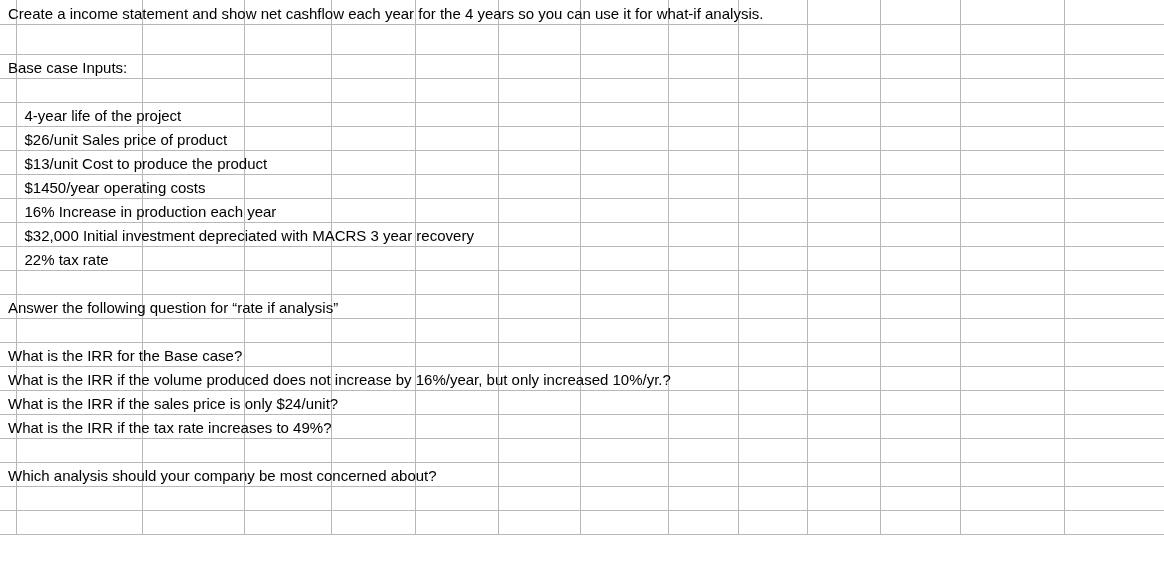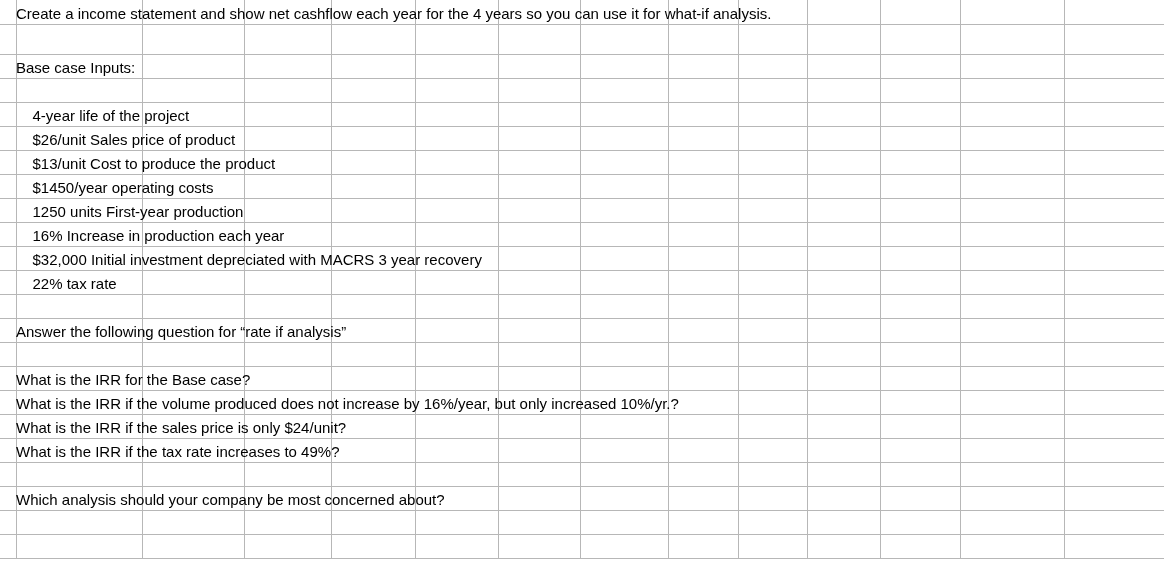--- a/index.html
+++ b/index.html
@@ -36,21 +36,21 @@
   .colH { width: 88px; }
   .colI { width: 70px; }
   .colJ { width: 69px; }
   .colK { width: 73px; }
   .colL { width: 80px; }
   .colM { width: 104px; }
   .colN { width: 100px; }
   .overflow { position: relative; }
   .overflow span {
     position: absolute;
-    left: 16px;
+    left: 8px;
     bottom: 2px;
     white-space: nowrap;
   }
 </style>
 </head>
 <body>
 
 <table class="sheet">
   <colgroup>
     <col class="colA">
@@ -205,38 +205,20 @@
         <td></td>
         <td></td>
         <td></td>
         <td></td>
         <td></td>
         <td></td>
       </tr>
       <tr>
         <td class="nb-left"></td>
         <td class="overflow">
-          <span>1250 units First-year production</span>
-        </td>
-        <td></td>
-        <td></td>
-        <td></td>
-        <td></td>
-        <td></td>
-        <td></td>
-        <td></td>
-        <td></td>
-        <td></td>
-        <td></td>
-        <td></td>
-        <td></td>
-      </tr>
-      <tr>
-        <td class="nb-left"></td>
-        <td class="overflow">
           <span>16% Increase in production each year</span>
         </td>
         <td></td>
         <td></td>
         <td></td>
         <td></td>
         <td></td>
         <td></td>
         <td></td>
         <td></td>

